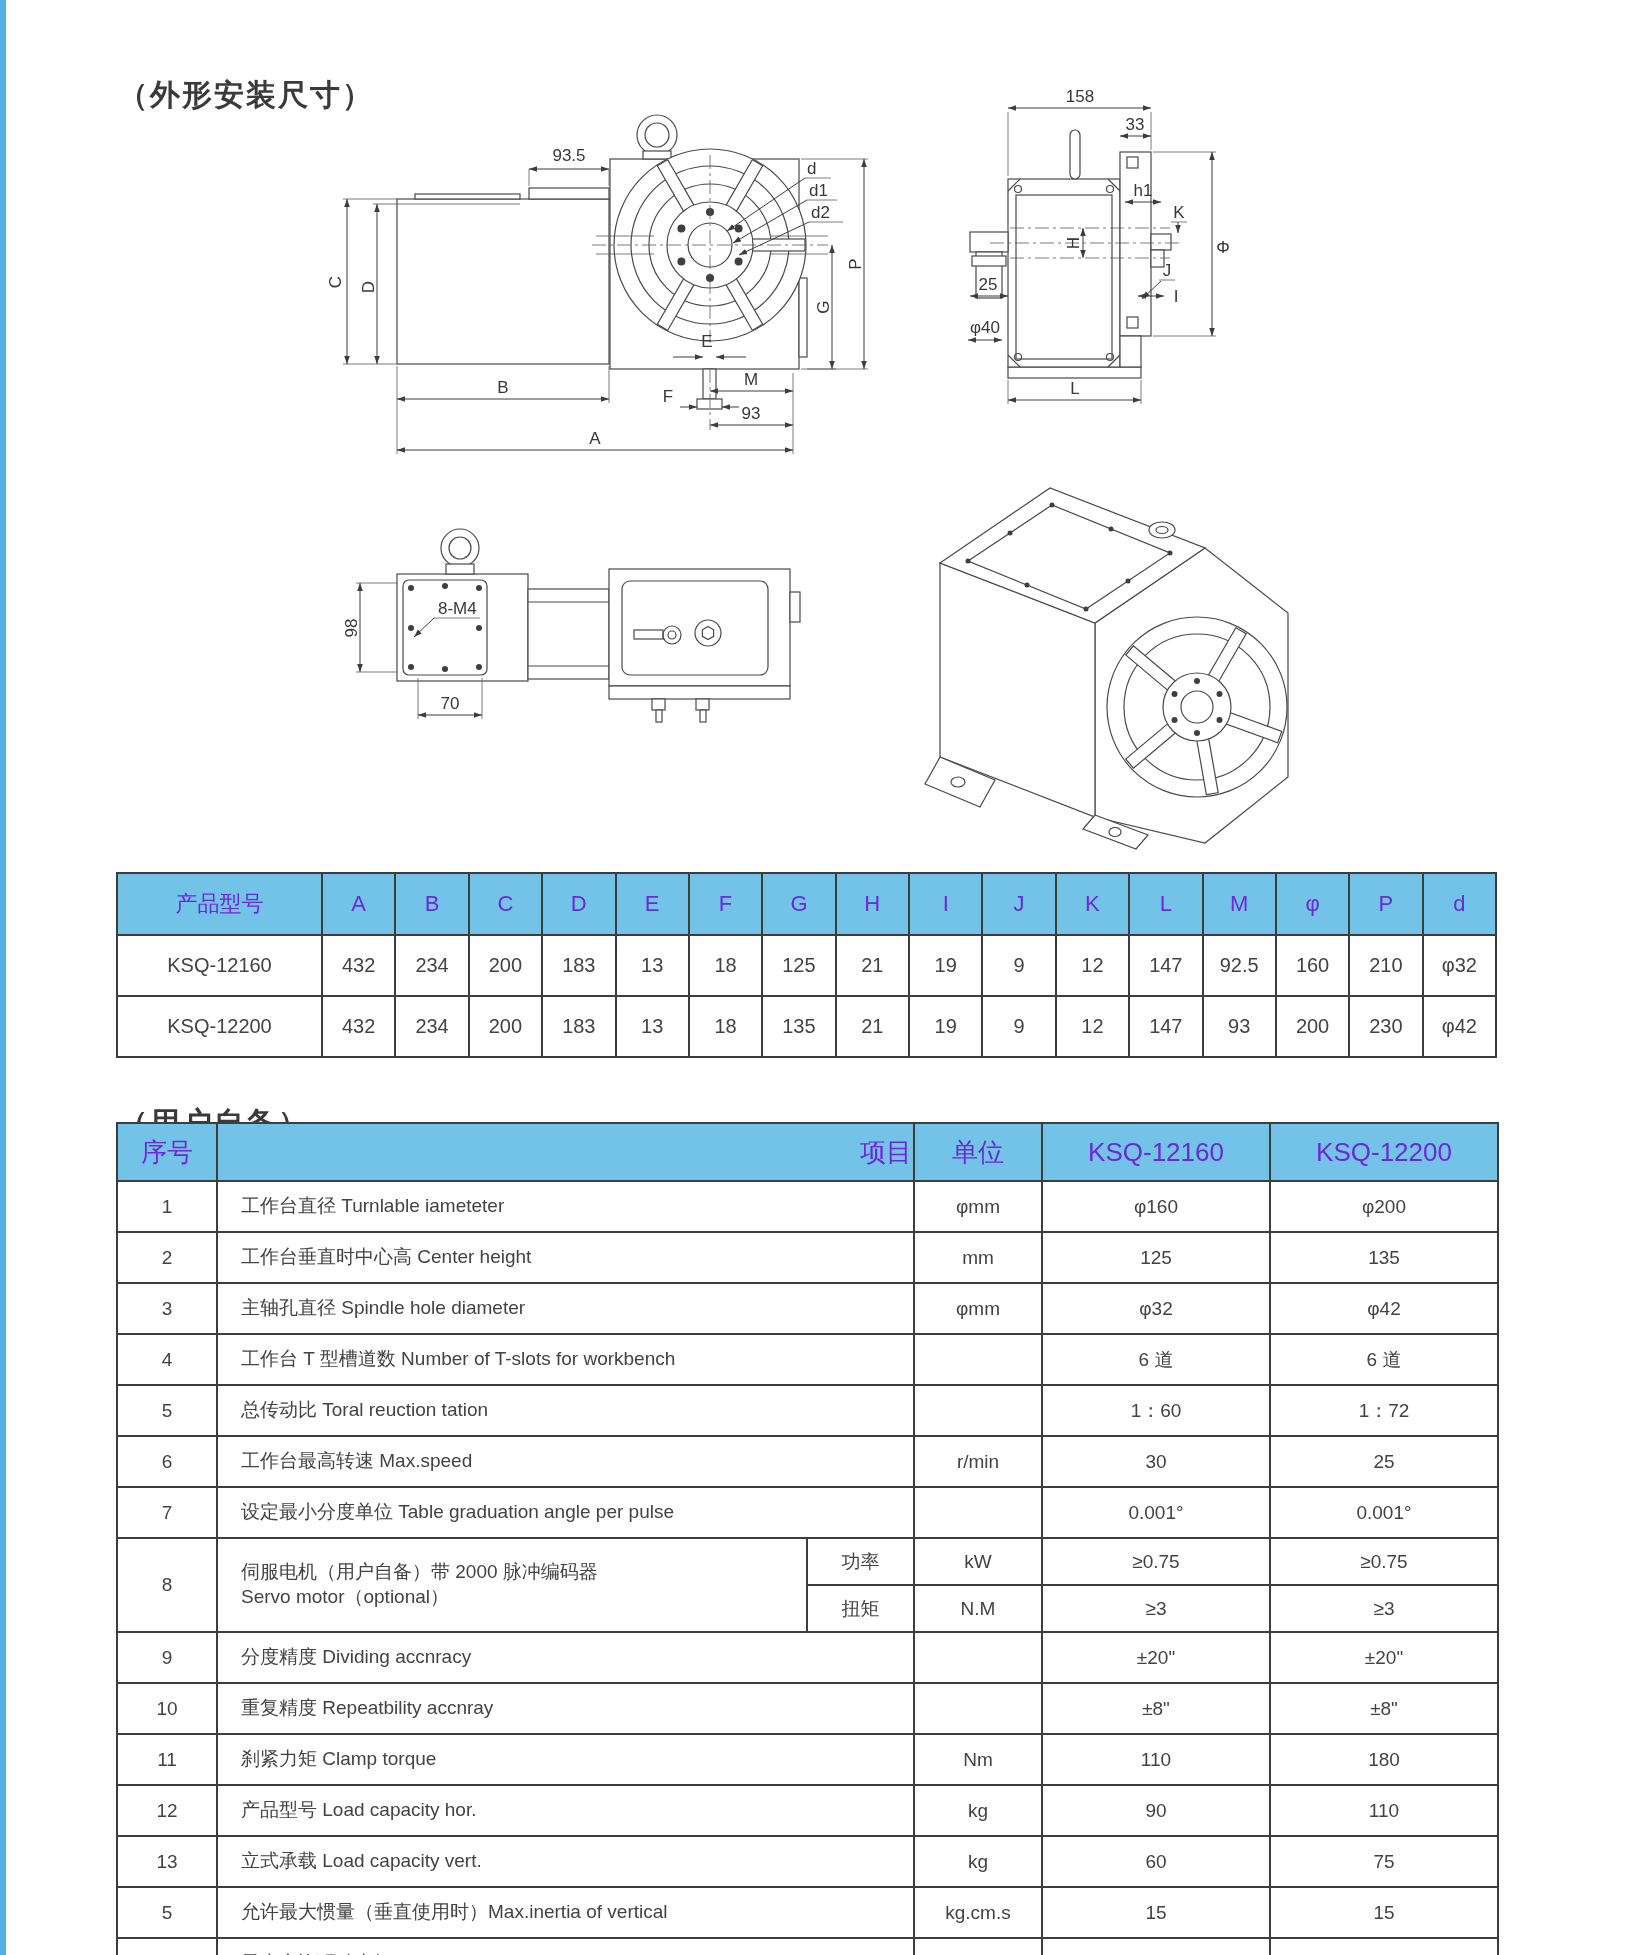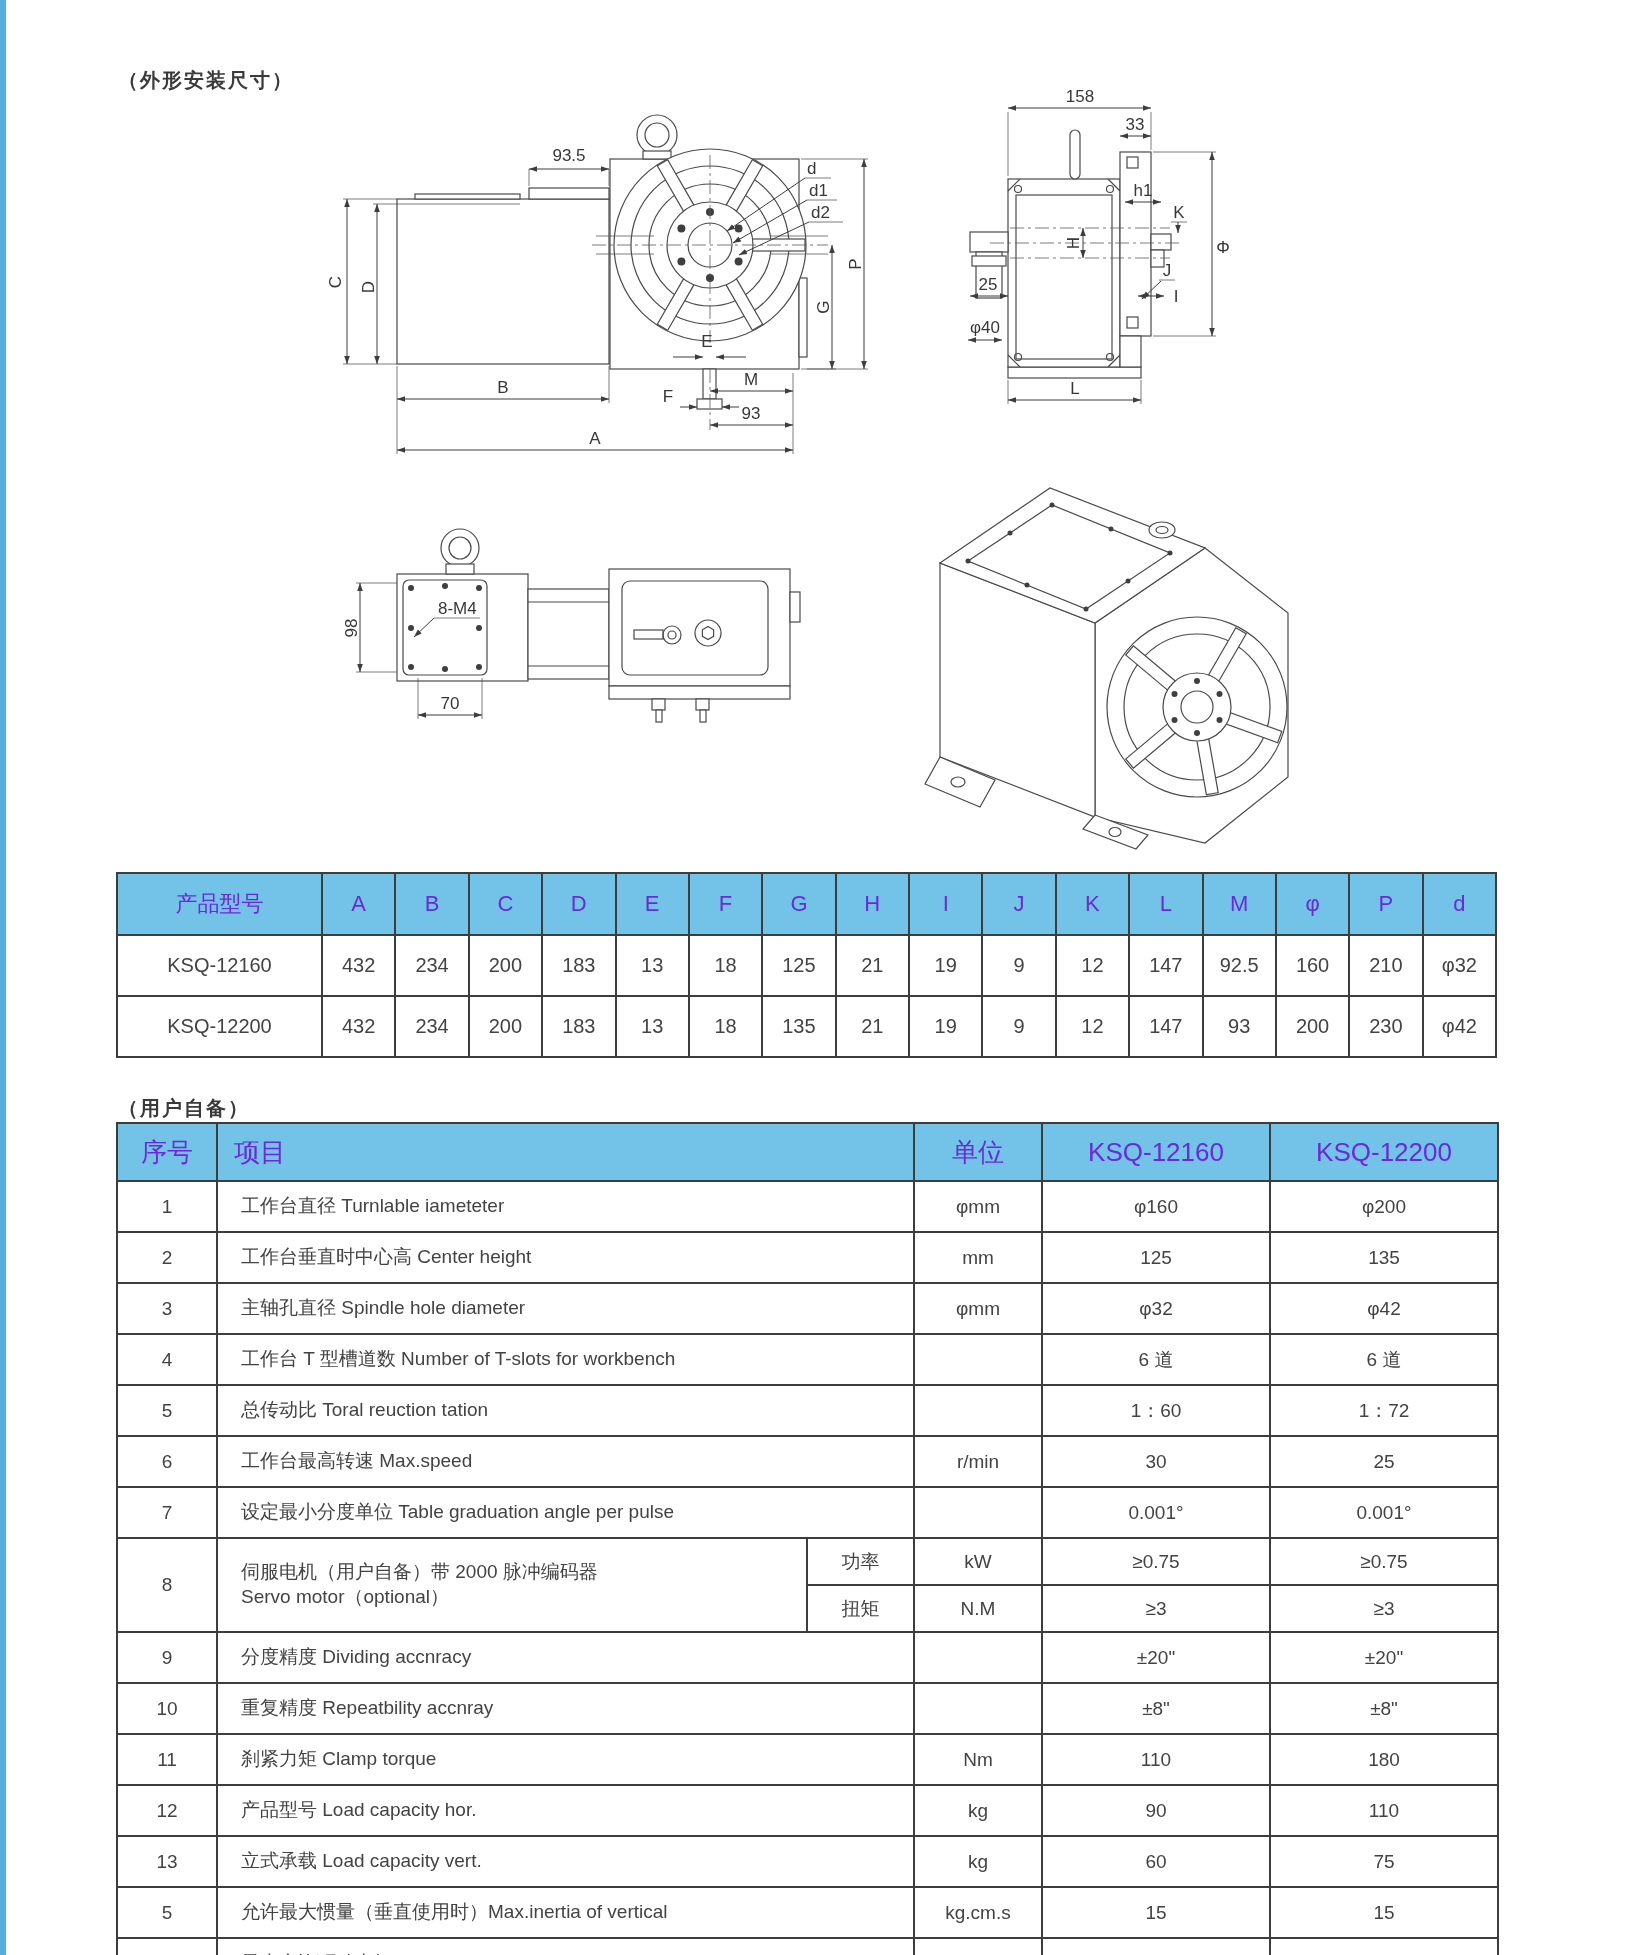--- a/index.html
+++ b/index.html
@@ -1,41 +1,41 @@
 <!DOCTYPE html>
 <html style="--header-bg: #73c3e9; --border-c: #3d3d3d; --accent: #54aee0;"><head>
 <meta charset="utf-8">
 <style>
   html,body{margin:0;padding:0;}
   body{
     width:1632px;height:1955px;position:relative;background:#ffffff;
     font-family:"Liberation Sans",sans-serif;overflow:hidden;
   }
   .accent-strip{position:absolute;left:0;top:0;width:6px;height:1955px;background:var(--accent,#54aee0);}
-  .sec-title{position:absolute;color:#3a3a3a;font-size:20px;letter-spacing:2px;white-space:nowrap;text-align:right;}
+  .sec-title{position:absolute;color:#3a3a3a;font-size:30px;letter-spacing:2px;white-space:nowrap;text-align:right;}
   #title-dim{left:118px;top:50px;}
   #title-spec{left:118px;top:1078px;}
   svg.draw{position:absolute;}
   svg.draw .out{stroke:#4a4a4a;stroke-width:1.2;fill:#ffffff;}
   svg.draw .nf{fill:none;}
   svg.draw .dim{stroke:#3d3d3d;stroke-width:1;fill:none;}
   svg.draw .ext{stroke:#5a5a5a;stroke-width:0.8;fill:none;}
   svg.draw .cl{stroke:#5a5a5a;stroke-width:0.8;fill:none;stroke-dasharray:14 4 3 4;}
   svg.draw .dot{fill:#3f3f3f;stroke:none;}
   svg.draw text{font-family:"Liberation Sans",sans-serif;font-size:17px;fill:#383838;}
   svg.draw text.mid{text-anchor:middle;}
   table{border-collapse:collapse;table-layout:fixed;position:absolute;background:#fff;}
   th,td{border:2px solid var(--border-c,#3d3d3d);overflow:hidden;}
   th{background:var(--header-bg,#73c3e9);color:#6d28d9;font-weight:normal;}
   .dim-table{left:116px;top:872px;width:1381px;}
   .dim-table th{height:58px;font-size:22px;}
   .dim-table td{height:57px;font-size:20px;color:#434343;text-align:center;}
   .spec-table{left:116px;top:1122px;width:1381px;}
   .spec-table th{height:54px;font-size:26px;}
-  .spec-table th.h-item{text-align:left;padding-left:16px;}
+  .spec-table th.h-item{text-align:right;padding-left:16px;}
   .spec-table td{height:45px;font-size:19px;color:#434343;text-align:center;padding:0;}
   .spec-table td.c-item{text-align:left;padding:2px 8px 2px 23px;line-height:1.3;}
 </style>
 </head>
 <body>
 
 <div class="accent-strip"></div>
 
 <h2 id="title-dim" class="sec-title">（外形安装尺寸）</h2>
 <h2 id="title-spec" class="sec-title">（用户自备）</h2>

